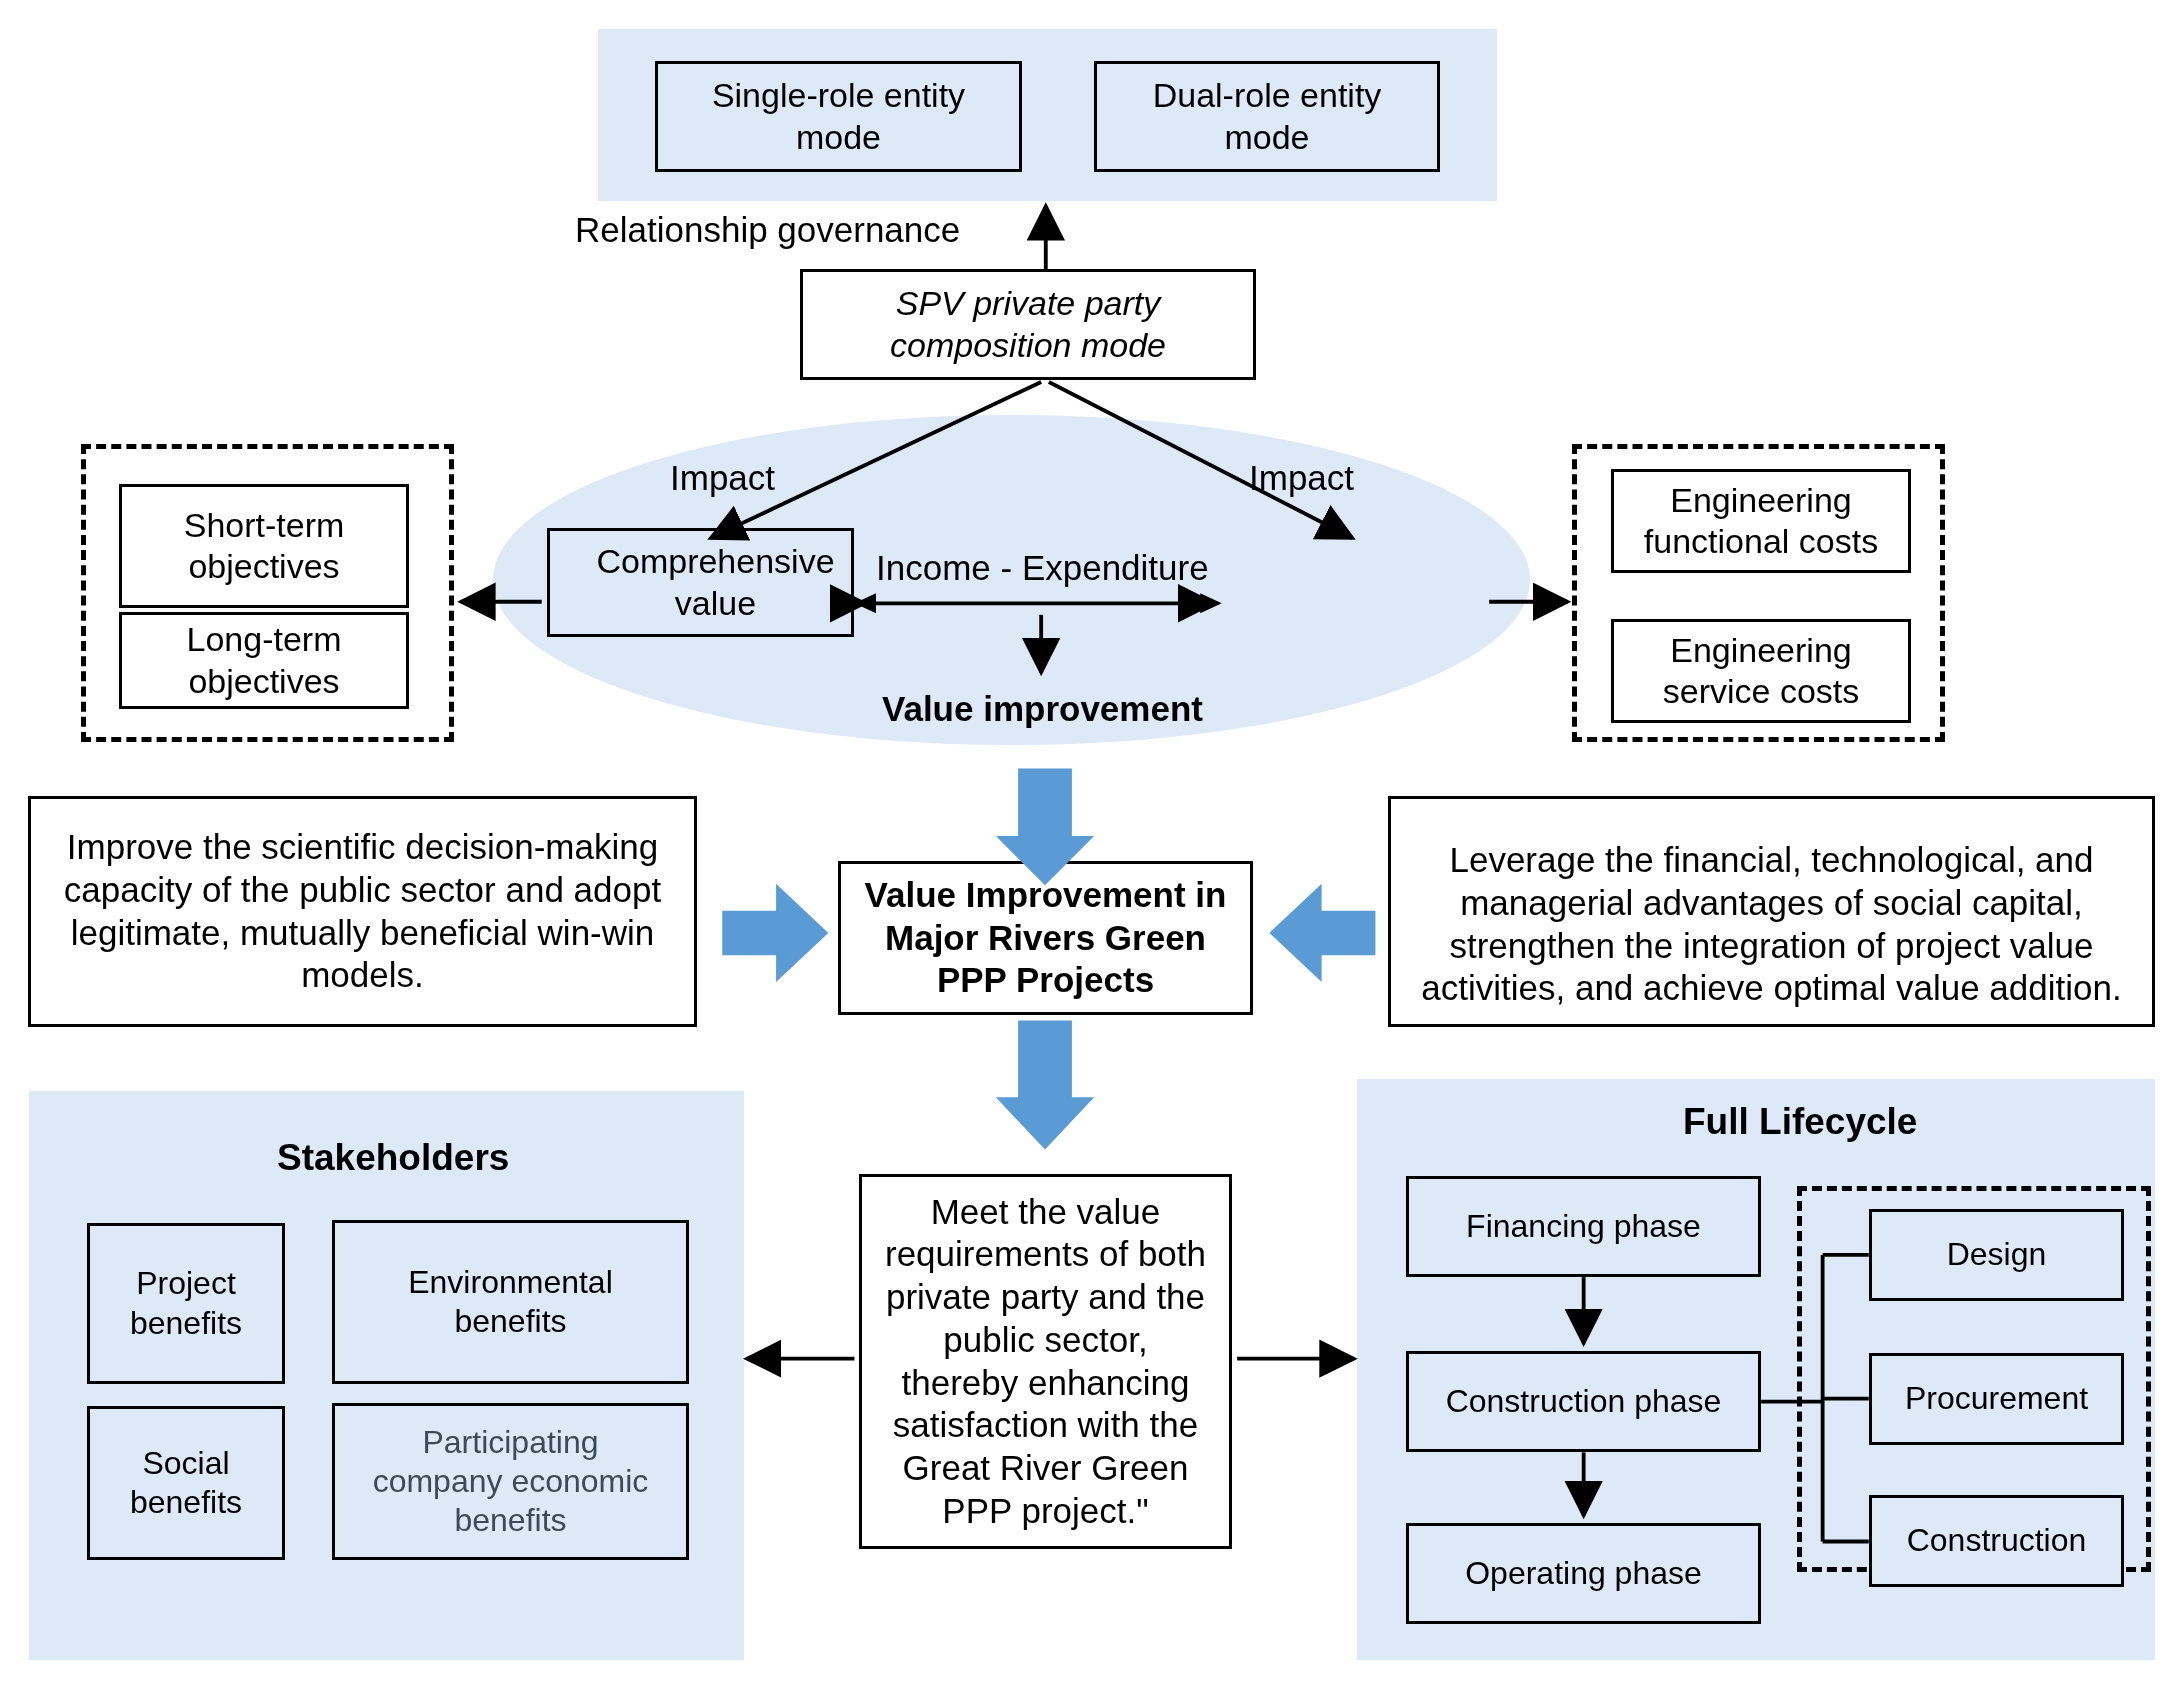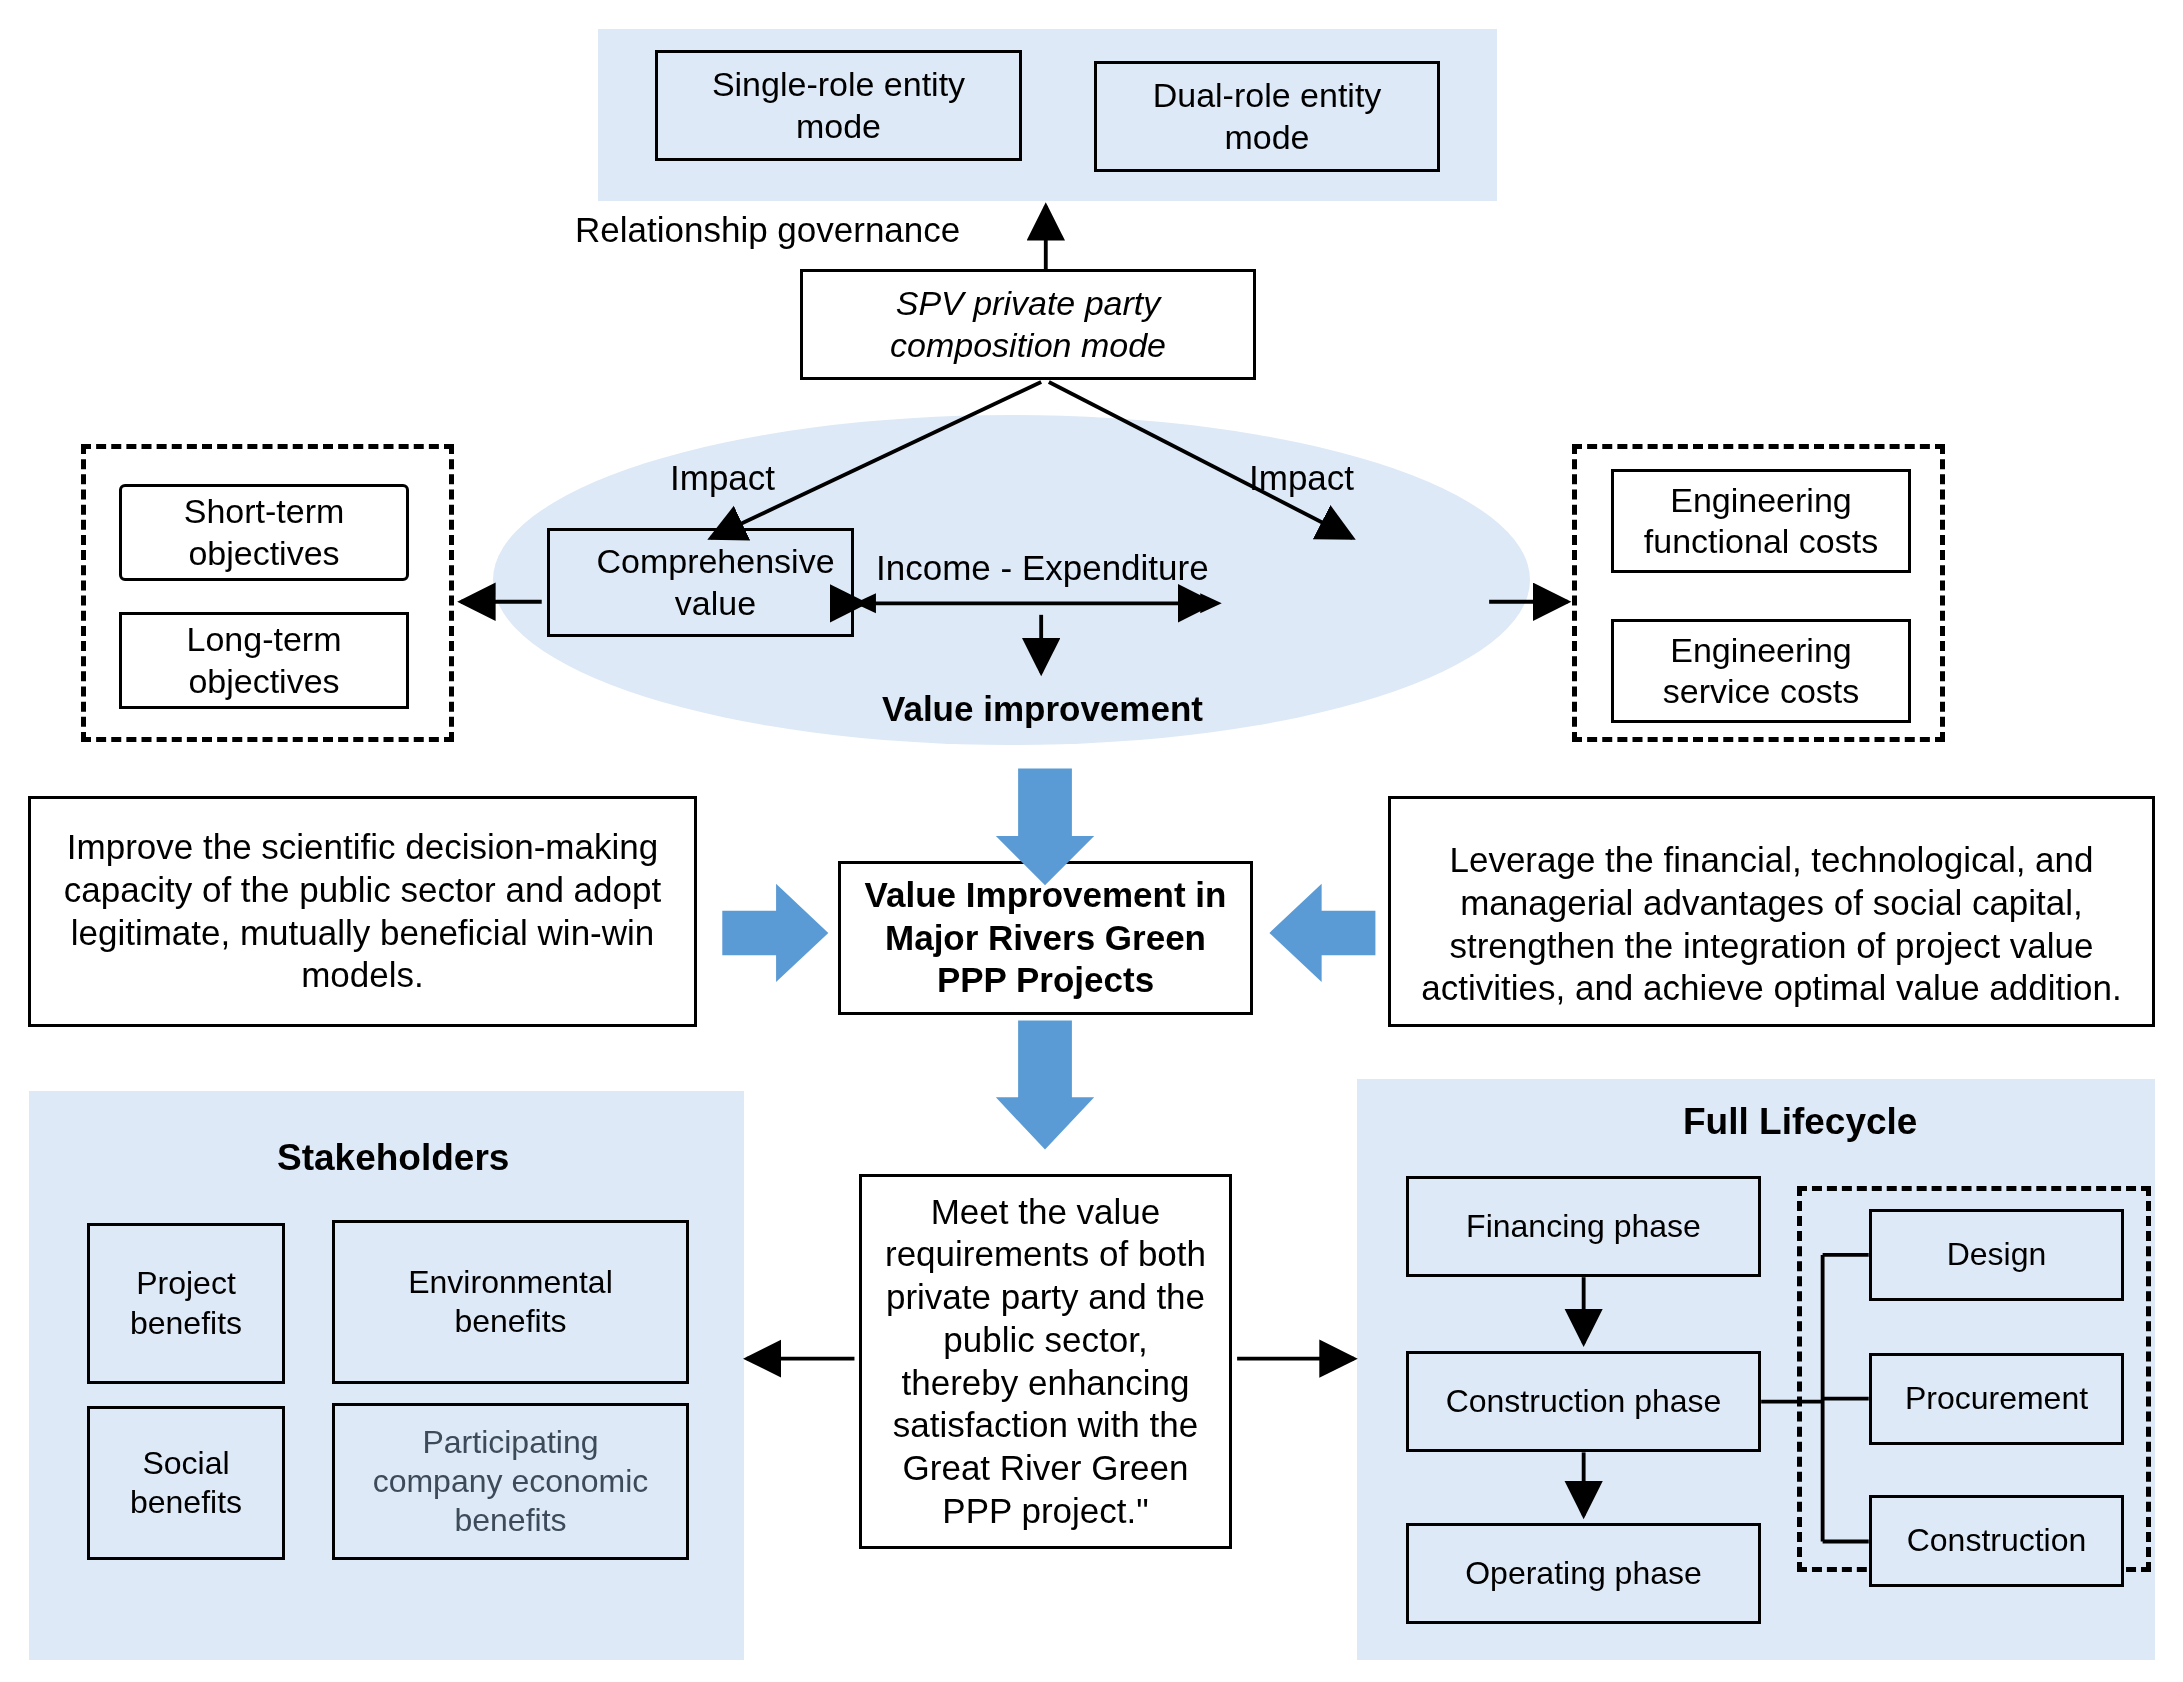--- a/index.html
+++ b/index.html
@@ -21,21 +21,21 @@
   .t46{font-size:35px;}
   .t48{font-size:37px;}
 </style>
 </head>
 <body>
 
 <div id="stage">
 
   <div class="panel" style="left:598px;top:29px;width:899px;height:172px;"></div>
 
-  <div class="box tint t44" style="left:655px;top:50px;width:367px;height:111px;">
+  <div class="box tint t44" style="left:655px;top:61px;width:367px;height:111px;">
     <span style="white-space:pre-line;">Single-role entity
 mode</span>
   </div>
 
   <div class="box tint t44" style="left:1094px;top:61px;width:346px;height:111px;">
     <span style="white-space:pre-line;">Dual-role entity
 mode</span>
   </div>
 
   <div class="lbl t46" style="left:575px;top:209px;">Relationship governance</div>
@@ -55,21 +55,21 @@
 value</span>
   </div>
 
 
   <div class="lbl t46" style="left:876px;top:547px;">Income - Expenditure</div>
 
   <div class="lbl bold t46" style="left:882px;top:688px;">Value improvement</div>
 
   <div class="dashed" style="left:81px;top:444px;width:373px;height:298px;"></div>
 
-  <div class="box t44" style="left:119px;top:484px;width:290px;height:97px;border-radius:6px;">
+  <div class="box t44" style="left:119px;top:484px;width:290px;height:124px;">
     <span style="white-space:pre-line;">Short-term
 objectives</span>
   </div>
 
   <div class="box t44" style="left:119px;top:612px;width:290px;height:97px;">
     <span style="white-space:pre-line;">Long-term
 objectives</span>
   </div>
 
   <div class="dashed" style="left:1572px;top:444px;width:373px;height:298px;"></div>

